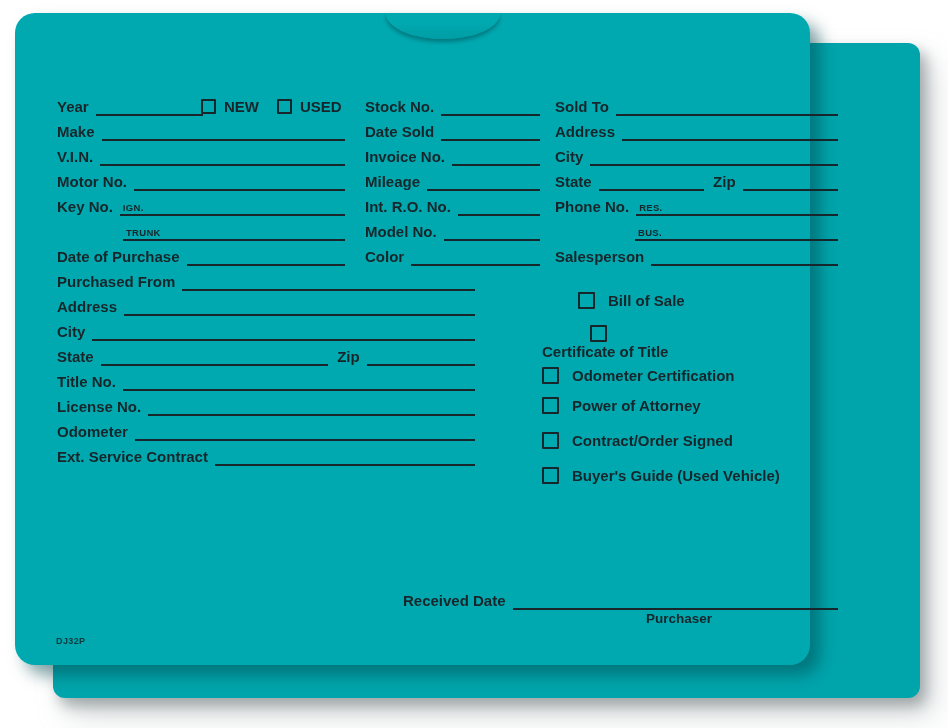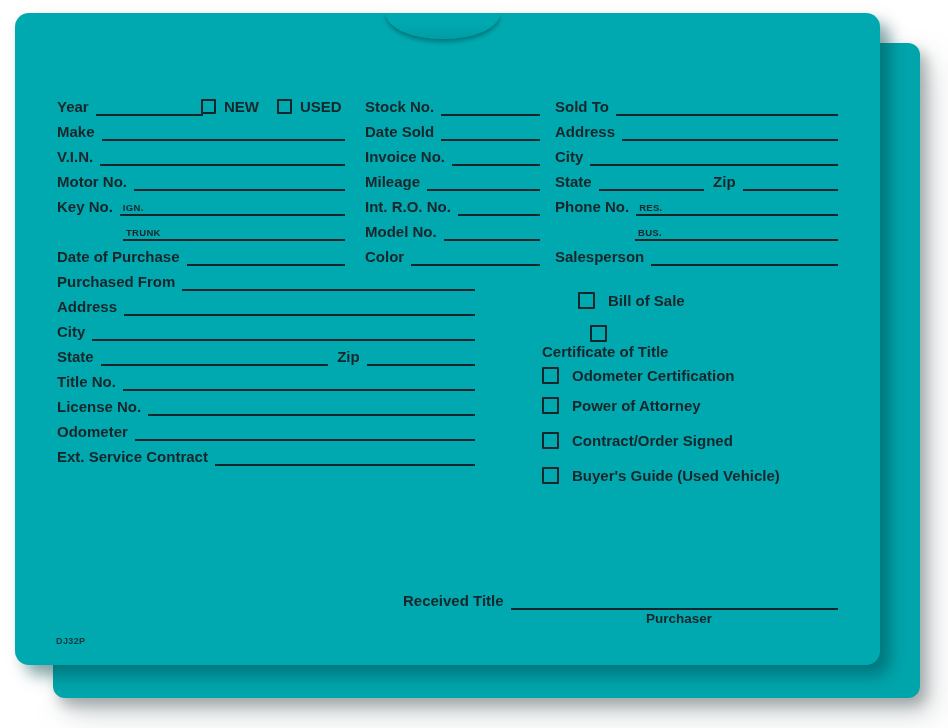--- a/index.html
+++ b/index.html
@@ -16,23 +16,23 @@
     font-family:"Liberation Sans","DejaVu Sans",sans-serif;
     color:var(--ink);
   }
   .env-back{
     position:absolute;left:53px;top:43px;width:867px;height:655px;
     background:var(--envelope_back);
     border-radius:12px;
     box-shadow:6px 8px 14px rgba(110,120,122,.55),14px 18px 30px rgba(150,158,160,.35);
   }
   .env-front{
-    position:absolute;left:15px;top:13px;width:865px;height:652px;
+    position:absolute;left:15px;top:13px;width:795px;height:652px;
     background:var(--envelope);
-    border-radius:14px;
+    border-radius:20px;
     box-shadow:10px 10px 16px rgba(0,72,78,.5);
   }
   .notch{
     position:absolute;top:0;left:371px;width:114px;height:26px;
     background:linear-gradient(to bottom,var(--envelope) 35%,#009da5 100%);
     border-radius:0 0 57px 57px / 0 0 26px 26px;
     box-shadow:0 3px 4px rgba(0,58,64,.45);
   }
   .row{
     position:absolute;display:flex;align-items:flex-end;height:19px;
@@ -240,19 +240,19 @@
   <div class="doc" style="top:417px;">
     <span class="box"></span>
     <span class="lbl">Contract/Order Signed</span>
   </div>
   <div class="doc" style="top:452px;">
     <span class="box"></span>
     <span class="lbl">Buyer's Guide (Used Vehicle)</span>
   </div>
 
   <div class="row" style="left:388px;top:578px;width:435px;">
-    <span class="lbl">Received Title</span>
+    <span class="lbl">Received Date</span>
     <span class="line"></span>
   </div>
   <div class="sig-sub">Purchaser</div>
 
   <div class="code">DJ32P</div>
 </div>
 
 </body></html>

